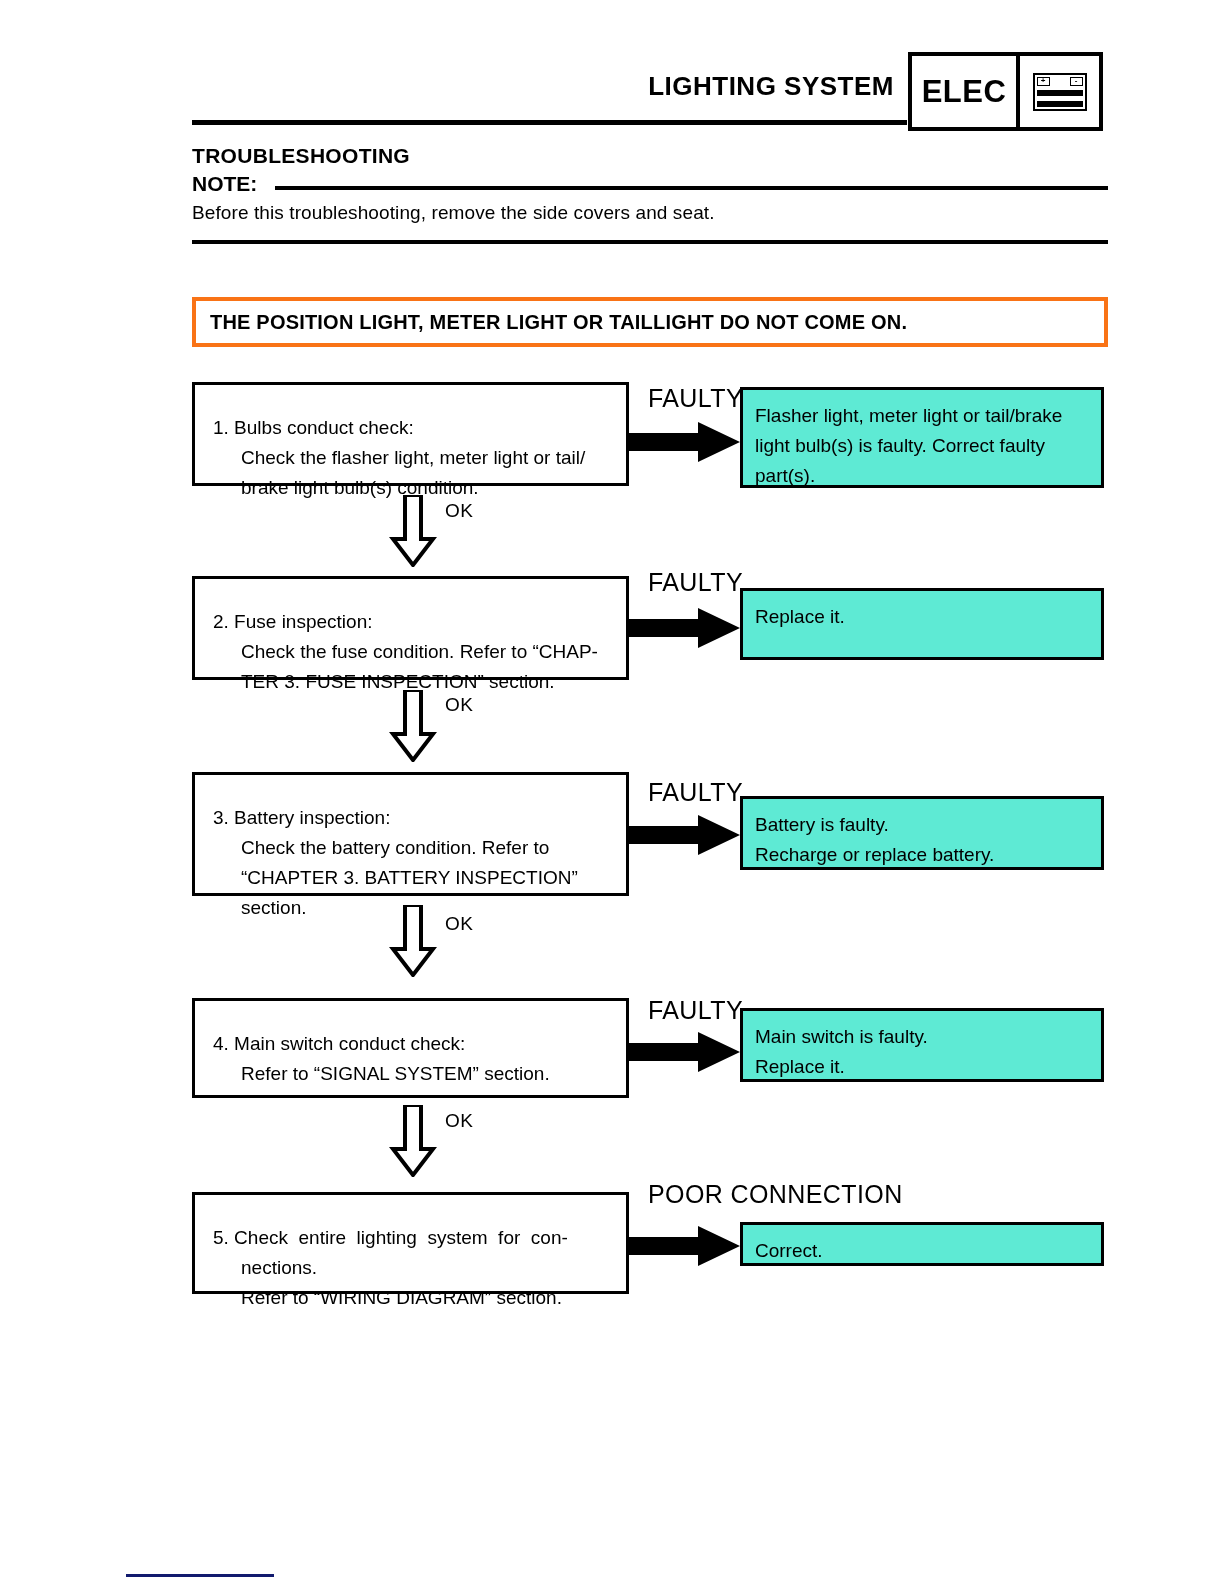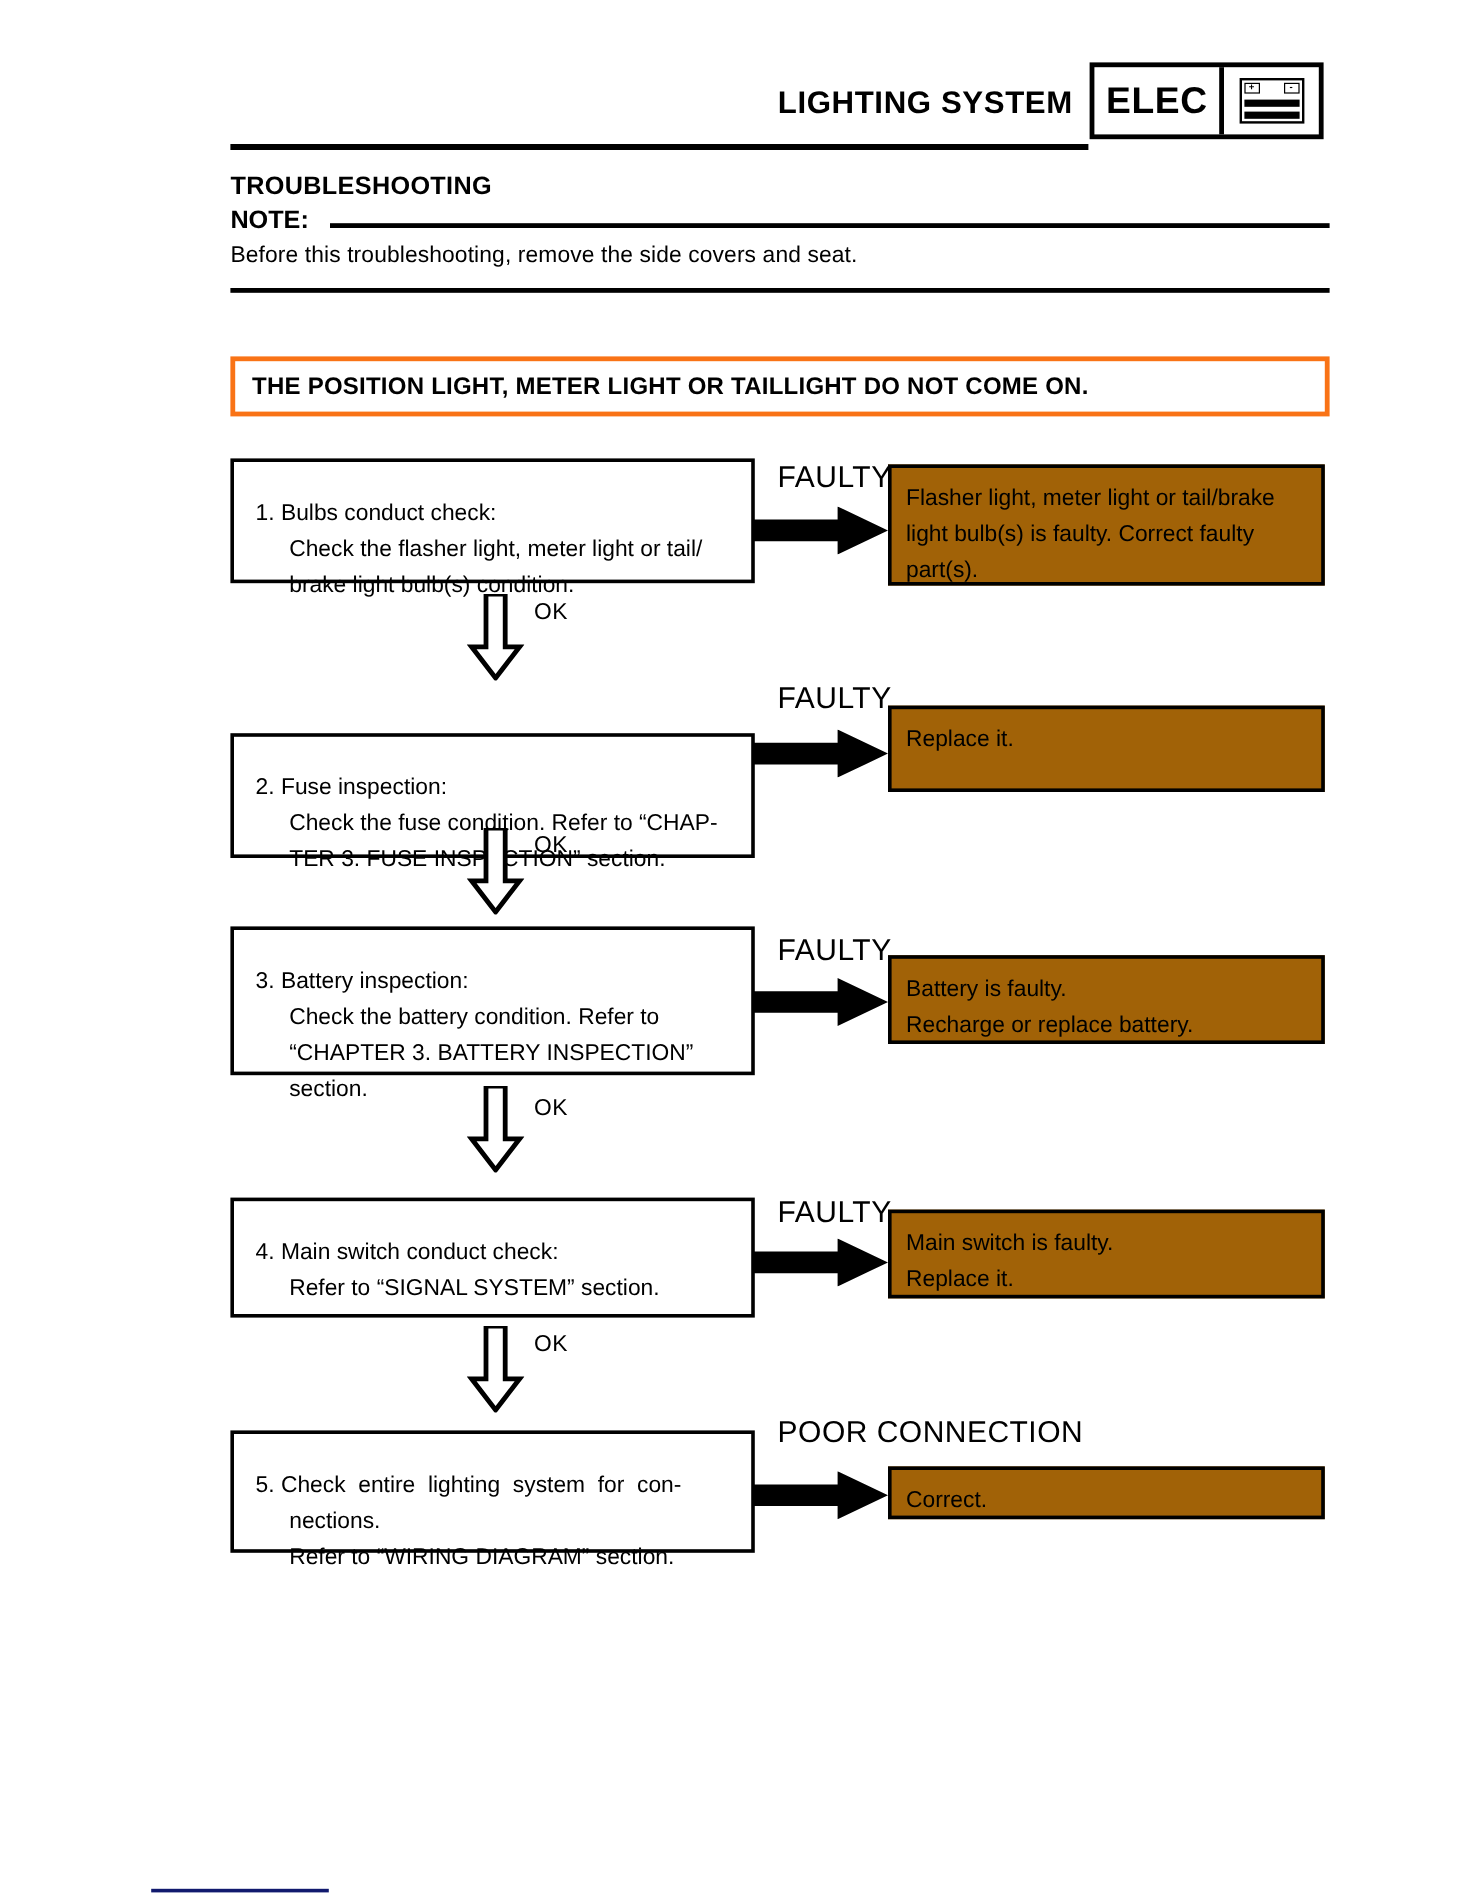--- a/index.html
+++ b/index.html
@@ -38,21 +38,21 @@
     top: 120px;
     width: 715px;
     height: 5px;
     background: #000;
   }
   #elec-badge {
     position: absolute;
     left: 908px;
     top: 52px;
     width: 195px;
-    height: 64px;
+    height: 79px;
     border: 4px solid #000;
     box-sizing: border-box;
     display: flex;
     align-items: stretch;
     background: #fff;
   }
   #elec-label {
     flex: 0 0 104px;
     display: flex;
     align-items: center;
@@ -169,21 +169,21 @@
   .check-line.indent {
     padding-left: 28px;
   }
 
   .result-box {
     position: absolute;
     left: 740px;
     width: 364px;
     border: 3px solid #000;
     box-sizing: border-box;
-    background: #a16207;
+    background: #5eead4;
   }
   .result-inner {
     padding: 11px 10px 11px 12px;
     font-size: 19px;
     line-height: 30px;
   }
   .result-line { display: block; white-space: pre; }
 
   
   .h-arrow {
@@ -278,21 +278,21 @@
         <span class="result-line">light bulb(s) is faulty. Correct faulty</span>
         <span class="result-line">part(s).</span>
       </div>
     </div>
     <div class="v-arrow" style="left: 389px; top: 495px;">
       <svg width="48" height="72" viewBox="0 0 48 72">
         <path d="M16,0 L16,44 L4,44 L24,70 L44,44 L32,44 L32,0 Z" fill="#ffffff" stroke="#000000" stroke-width="4" stroke-linejoin="miter"></path>
       </svg>
     </div>
     <div class="ok-label" style="left: 445px; top: 500px;">OK</div>
-    <div class="check-box" style="top: 576px; height: 104px; margin-top: 35px;">
+    <div class="check-box" style="top: 576px; height: 104px;">
       <div class="check-inner">
         <span class="check-line">2. Fuse inspection:</span>
         <span class="check-line indent">Check the fuse condition. Refer to “CHAP-</span>
         <span class="check-line indent">TER 3. FUSE INSPECTION” section.</span>
       </div>
     </div>
     <div class="fault-label" style="left: 648px; top: 568px;">FAULTY</div>
     <div class="h-arrow" style="left: 628px; top: 608px;">
       <svg width="112" height="40" viewBox="0 0 112 40">
         <path d="M0,11 L70,11 L70,0 L112,20 L70,40 L70,29 L0,29 Z" fill="#000"></path>

